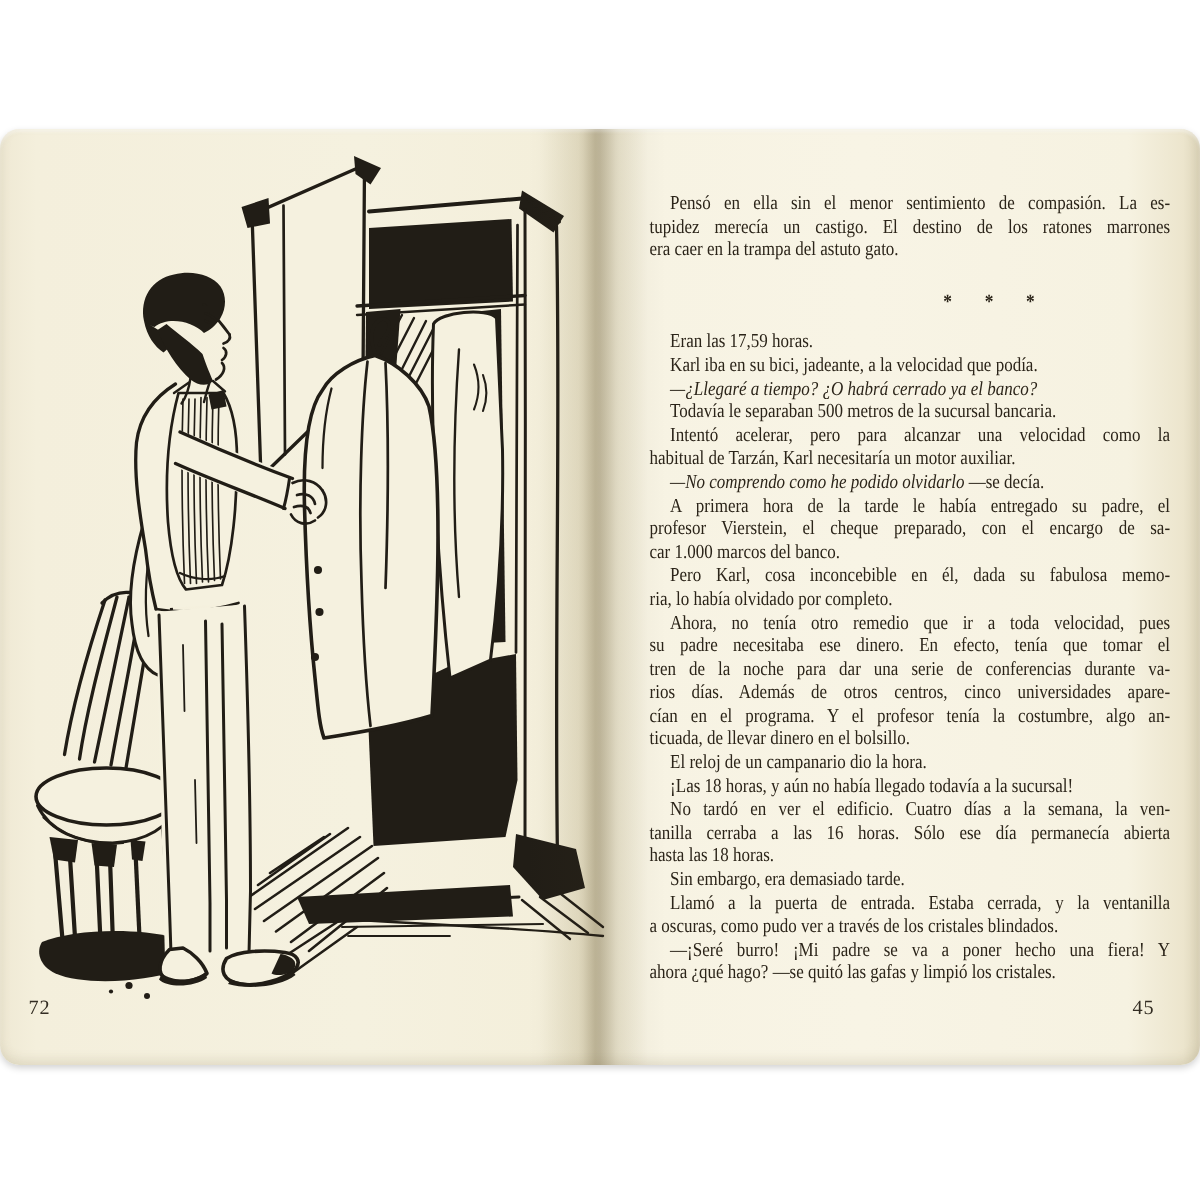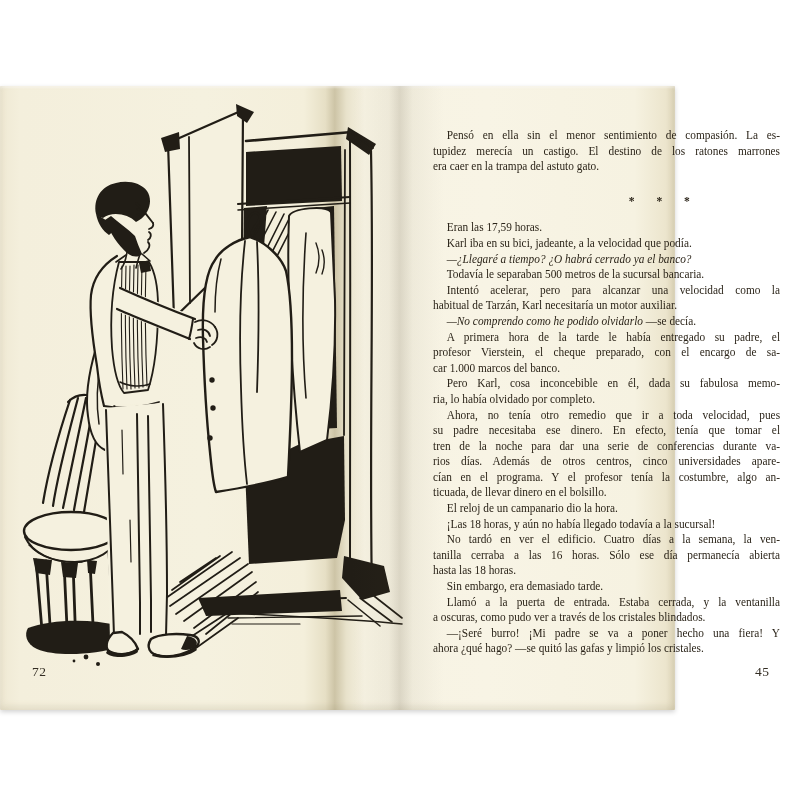--- a/index.html
+++ b/index.html
@@ -2,39 +2,39 @@
 <html><head>
 <meta charset="utf-8">
 <style>
   html,body{margin:0;padding:0;}
   body{
     width:800px;height:800px;overflow:hidden;background:#ffffff;
     font-family:"Liberation Serif","DejaVu Serif",serif;
     position:relative;
   }
   .book{
-    position:absolute;left:0;top:86px;width:675px;height:624px;
-    border-radius:1px;
+    position:absolute;left:0;top:86px;width:800px;height:624px;
+    border-radius:13px;
     background:linear-gradient(90deg,
       #efe9d4 0%, #f4efdc 3%, #f5f1df 30%, #f4efdb 45%,
       #e6dfc5 48.2%, #cdc4a6 49.6%, #e8e2cb 51.3%, #f7f3e3 54%,
       #f8f4e5 72%, #f6f2e1 94%, #ece5cd 98.6%, #dcd4b9 100%);
     box-shadow:0 2px 5px rgba(0,0,0,.18), inset 0 -3px 7px rgba(120,105,70,.16), inset 0 2px 2px rgba(255,255,255,.45);
   }
   .gutter{
     position:absolute;left:352px;top:0;width:92px;height:624px;
     background:linear-gradient(90deg, rgba(90,76,46,0) 0%, rgba(90,76,46,.06) 40%,
       rgba(70,58,34,.16) 52%, rgba(70,58,34,.05) 66%, rgba(90,76,46,0) 100%);
     pointer-events:none;
   }
   .illo{position:absolute;left:0;top:0;}
   .pagenum{
     position:absolute;top:578px;font-size:13.5px;color:#332d23;letter-spacing:.5px;
   }
-  .pagenum.left{left:32px;}
+  .pagenum.left{left:19px;}
   .pagenum.right{left:755px;}
   .text-column{
     position:absolute;left:433px;top:41px;width:404px;
     transform:scaleX(.859);transform-origin:0 0;
     font-size:13.2px;line-height:15.6px;color:#2b2419;
   }
   .para{margin:0;}
   .ln{text-align:justify;text-align-last:justify;text-justify:inter-word;white-space:normal;}
   .ln.first{text-indent:16px;}
   .ln.last{text-align-last:auto;}

